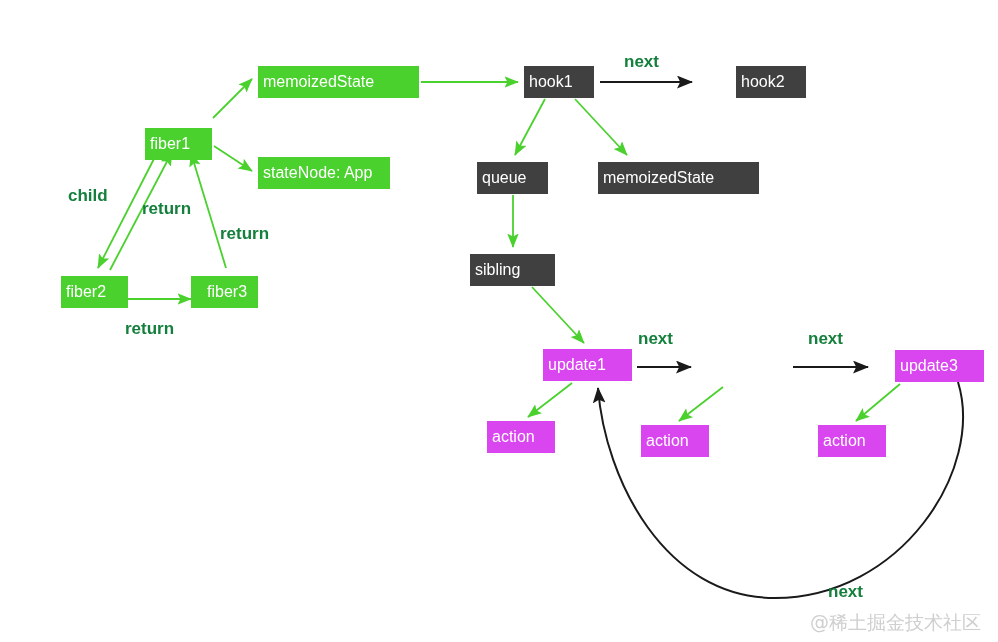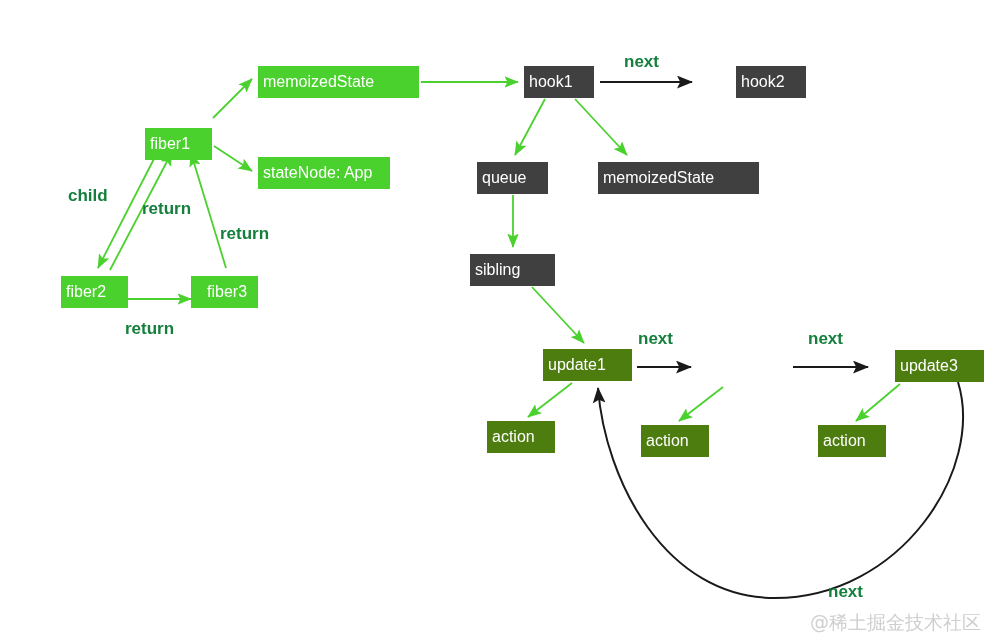--- a/index.html
+++ b/index.html
@@ -34,21 +34,21 @@
     color: #ffffff;
     font-size: 16px;
     line-height: 1;
     letter-spacing: 0px;
     padding: 0 5px;
     white-space: nowrap;
     font-family: "Liberation Sans", sans-serif;
   }
   .node.green { background: #4ad12e; }
   .node.red   { background: #404040; align-items: center; }
-  .node.orange{ background: #4d7c0f; }
+  .node.orange{ background: #d946ef; }
 
   .edge-label {
     position: absolute;
     color: #15803d;
     font-weight: bold;
     font-size: 17px;
     line-height: 1;
     white-space: nowrap;
     font-family: "Liberation Sans", sans-serif;
   }

